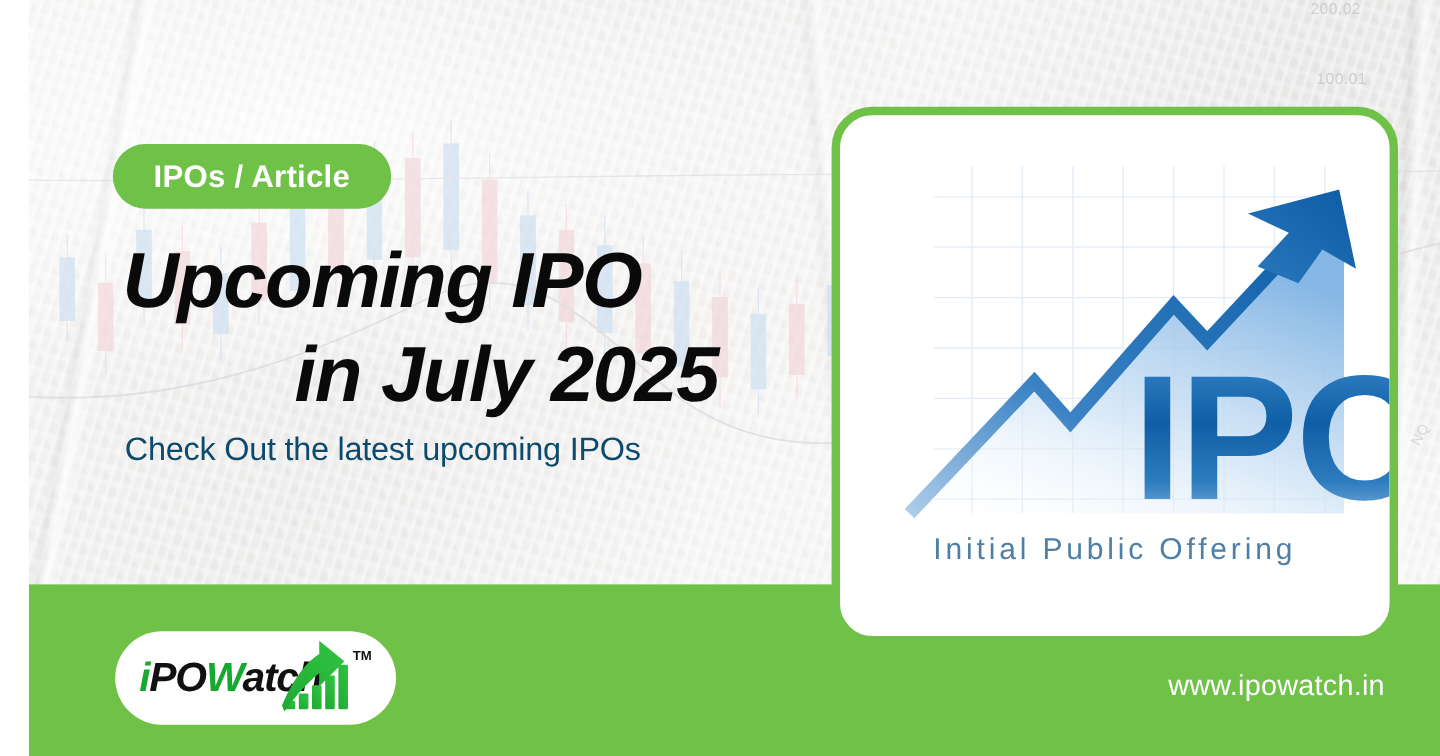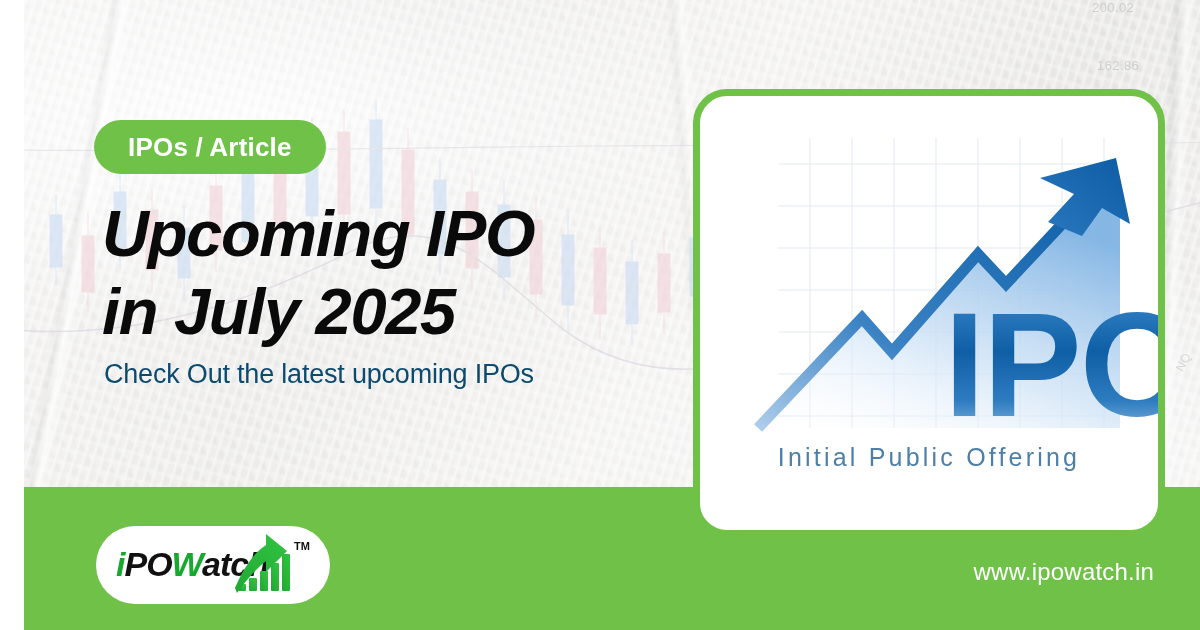--- a/index.html
+++ b/index.html
@@ -72,21 +72,21 @@
   .badge span{
     color:#ffffff;font-size:26px;font-weight:bold;letter-spacing:.2px;
     font-family:"Liberation Sans",sans-serif;white-space:nowrap;
   }
 
   .headline{
     position:absolute;left:78px;top:195px;width:640px;
     font-size:65px;line-height:1.20;font-weight:bold;color:#0a0a0a;
     letter-spacing:-1.3px;font-family:"Liberation Sans",sans-serif;font-style:italic;
   }
-  .headline .l2{display:block;}
+  .headline .l2{display:block;text-align:center;}
 
   .subline{
     position:absolute;left:80px;top:348px;width:640px;
     font-size:27px;line-height:1.95;color:#0c4a6e;font-weight:normal;
     letter-spacing:-.2px;font-family:"Liberation Sans",sans-serif;
   }
   .subline .s2{display:block;}
 
   
   .ipo-card{
@@ -198,21 +198,21 @@
         <line x1="1088" y1="152" x2="1088" y2="268"></line>
           <rect x="1082" y="174" width="12" height="70"></rect>
       </g>
 
       <path d="M -10 330 C 120 340, 230 300, 330 250 C 420 205, 470 275, 540 330 C 610 382, 690 375, 760 352 C 840 326, 930 300, 1010 262 C 1080 230, 1140 208, 1210 196" fill="none" stroke="#D8D4DC" stroke-width="1.6"></path>
       <path d="M -10 150 C 180 152, 380 148, 560 146 C 760 144, 960 146, 1210 142" fill="none" stroke="#DEDADF" stroke-width="1.2"></path>
     </g>
   </svg>
 
   <span class="axis-num n1">200.02</span>
-  <span class="axis-num n2">162.86</span>
+  <span class="axis-num n2">100.01</span>
   <span class="axis-num n3">NQ</span>
 
   <div class="edge-right"></div>
 
   <div class="footer-band"></div>
 
   <div class="badge">
     <span>IPOs / Article</span>
   </div>
 

